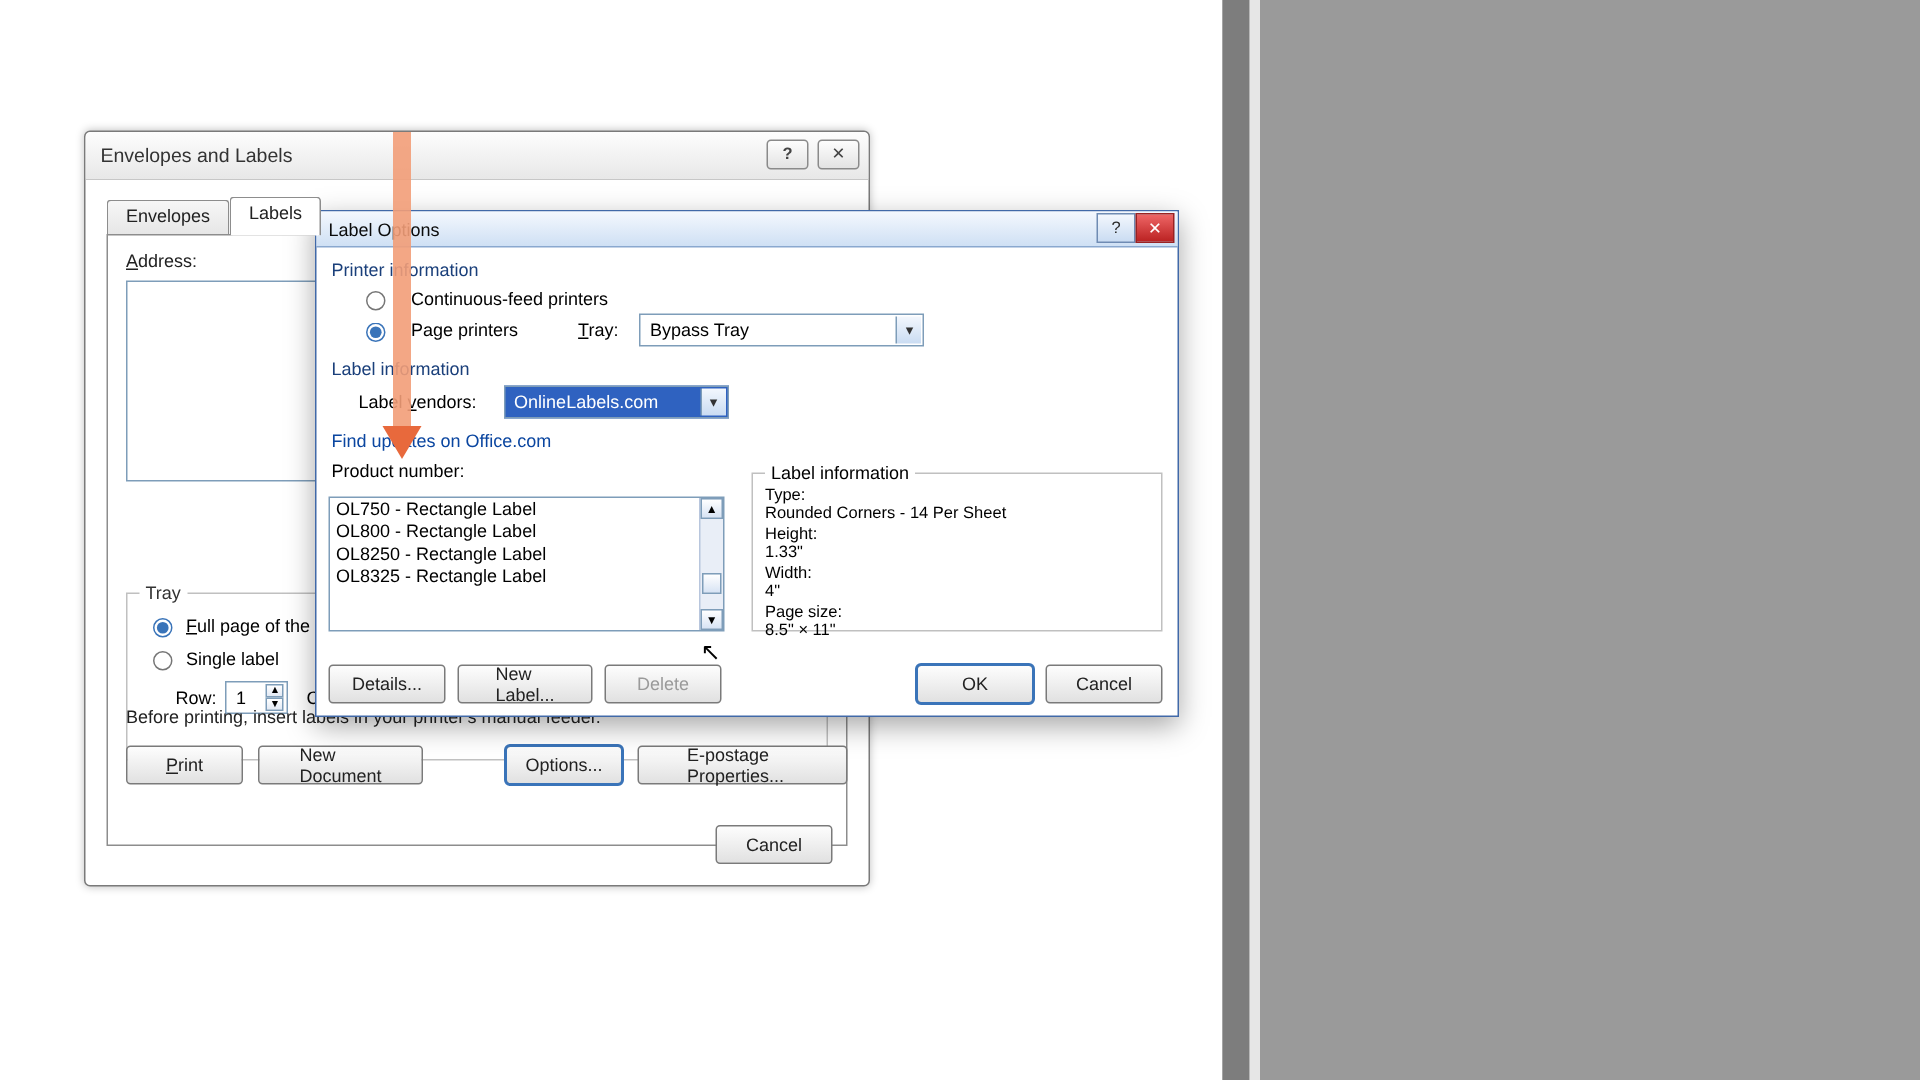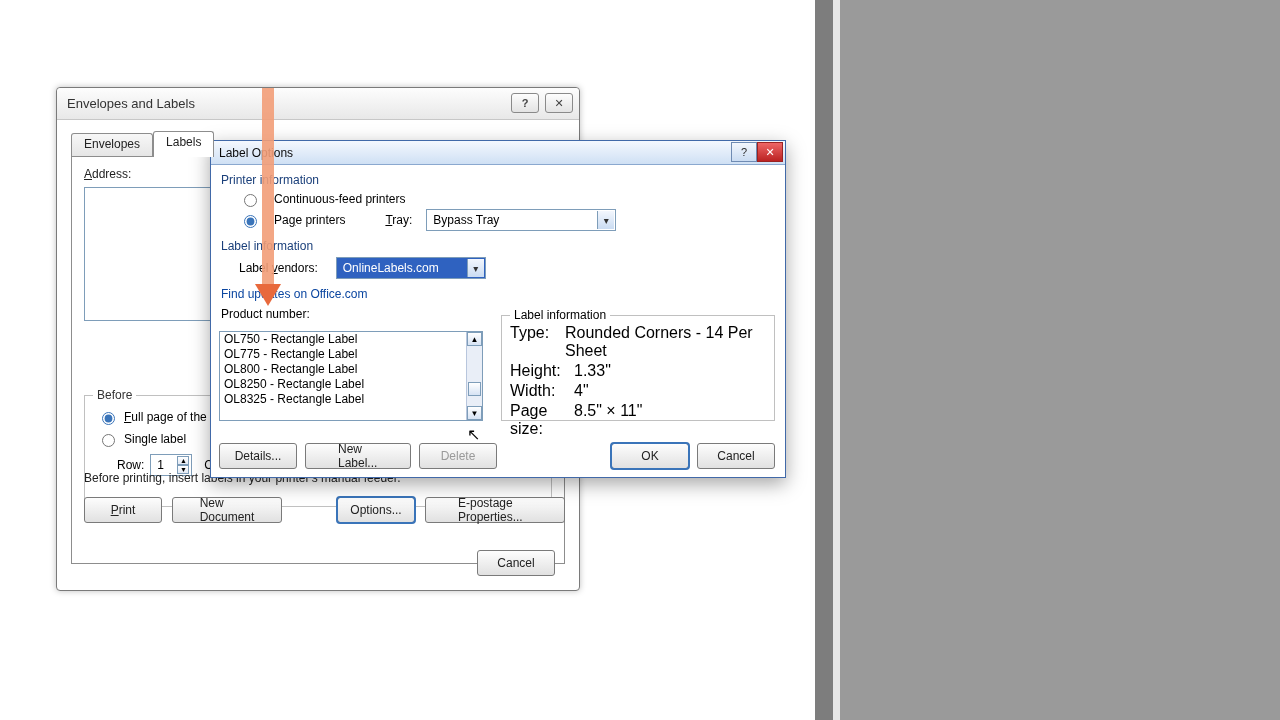--- a/index.html
+++ b/index.html
@@ -91,21 +91,21 @@
            border-left:1px solid #b8c6dd;}
   .vscroll .vs-btn{height:14px;border:1px solid #7e9db9;background:linear-gradient(#fff,#d7e3f4);
                    font-size:8px;display:flex;align-items:center;justify-content:center;}
   .vscroll .thumb{position:absolute;top:50px;left:1px;right:1px;height:14px;
                   border:1px solid #7e9db9;background:linear-gradient(#fff,#d7e3f4);}
   .vscroll .vs-down{position:absolute;bottom:0;left:0;right:0;}
 
   .infobox{position:absolute;left:290px;top:150px;right:10px;height:106px;border:1px solid #c0c0c0;
            padding:6px 8px 4px;}
   .infobox-title{position:absolute;top:-8px;left:8px;background:#fff;padding:0 4px;font-size:12px;}
-  .kv{display:flex;font-size:16px;margin:2px 0;}
+  .kv{display:flex;font-size:11px;margin:2px 0;flex-direction:column;}
   .kv .k{width:64px;}
 
   .dlg2-btns{position:absolute;left:8px;bottom:8px;display:flex;gap:8px;}
   .dlg2-right{position:absolute;right:10px;bottom:8px;display:flex;gap:8px;}
   .btn.disabled{color:#9a9a9a;}
   .btn.primary{outline:2px solid #3a74b9;outline-offset:-1px;}
 
   
   .arrow{position:absolute;left:258px;top:88px;width:20px;height:230px;pointer-events:none;}
   .arrow .stem{position:absolute;left:4px;top:0;width:12px;height:198px;background:#f29d78;opacity:.9;}
@@ -131,21 +131,21 @@
   <div class="dlg1-body">
     <div class="tabs">
       <div class="tab"><span>Envelopes</span></div>
       <div class="tab active"><span>Labels</span></div>
     </div>
     <div class="tabpage">
       <div class="lbl"><span class="underline-key">A</span><span></span>ddress:</div>
       <div class="addr-box"></div>
 
       <div class="groupbox">
-        <span class="groupbox-title">Before</span>
+        <span class="groupbox-title">Tray</span>
         <div class="radio-row">
           <input type="radio" checked="" style="">
           <span><span class="underline-key">F</span>ull page of the same label</span>
         </div>
         <div class="radio-row">
           <input type="radio" style="">
           <span>Single label</span>
         </div>
         <div class="rowspin">
           <span>Row:</span>
@@ -205,21 +205,20 @@
         <span>OnlineLabels.com</span>
       </div>
     </div>
     <a class="link" style="margin-left:0">Find updates on Office.com</a>
 
     <div style="margin-top:6px">Product number:</div>
 
     <div class="listbox">
       <div class="items">
         <div>OL750 - Rectangle Label</div>
-        <div>OL775 - Rectangle Label</div>
         <div>OL800 - Rectangle Label</div>
         <div>OL8250 - Rectangle Label</div>
         <div>OL8325 - Rectangle Label</div>
       </div>
       <div class="vscroll">
         <div class="vs-btn">▲</div>
         <div class="thumb"></div>
         <div class="vs-btn vs-down">▼</div>
       </div>
     </div>
@@ -239,21 +238,21 @@
           <span>4"</span>
         </div>
       <div class="kv">
           <span class="k">Page size:</span>
           <span>8.5" × 11"</span>
         </div>
     </div>
 
     <div class="dlg2-btns">
       <div class="btn" style="width:78px">Details...</div>
-      <div class="btn" style="width:106px">New Label...</div>
+      <div class="btn" style="width:90px">New Label...</div>
       <div class="btn disabled" style="width:78px">Delete</div>
     </div>
     <div class="dlg2-right">
       <div class="btn primary" style="width:78px">OK</div>
       <div class="btn" style="width:78px">Cancel</div>
     </div>
   </div>
 </div>
 
 <div class="arrow">

